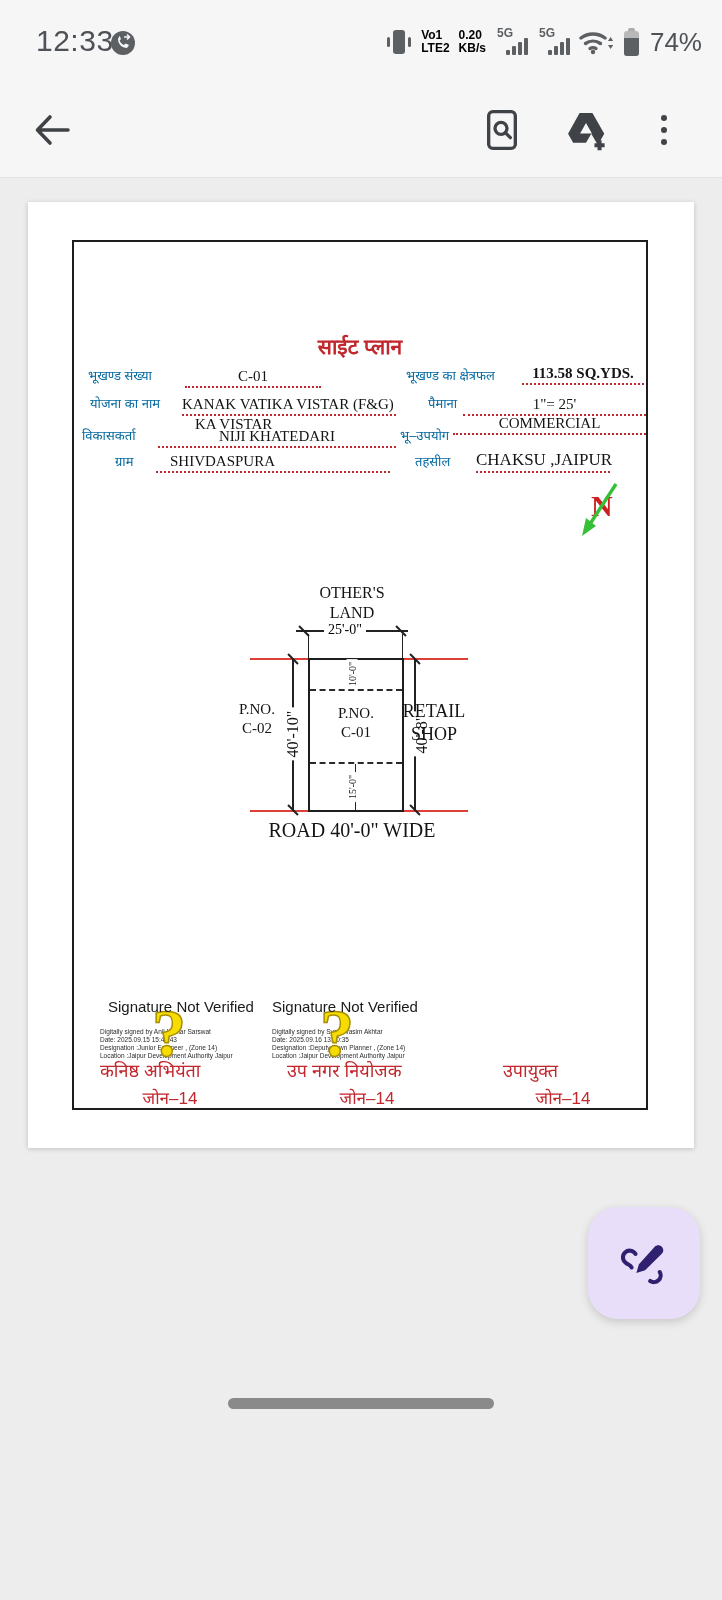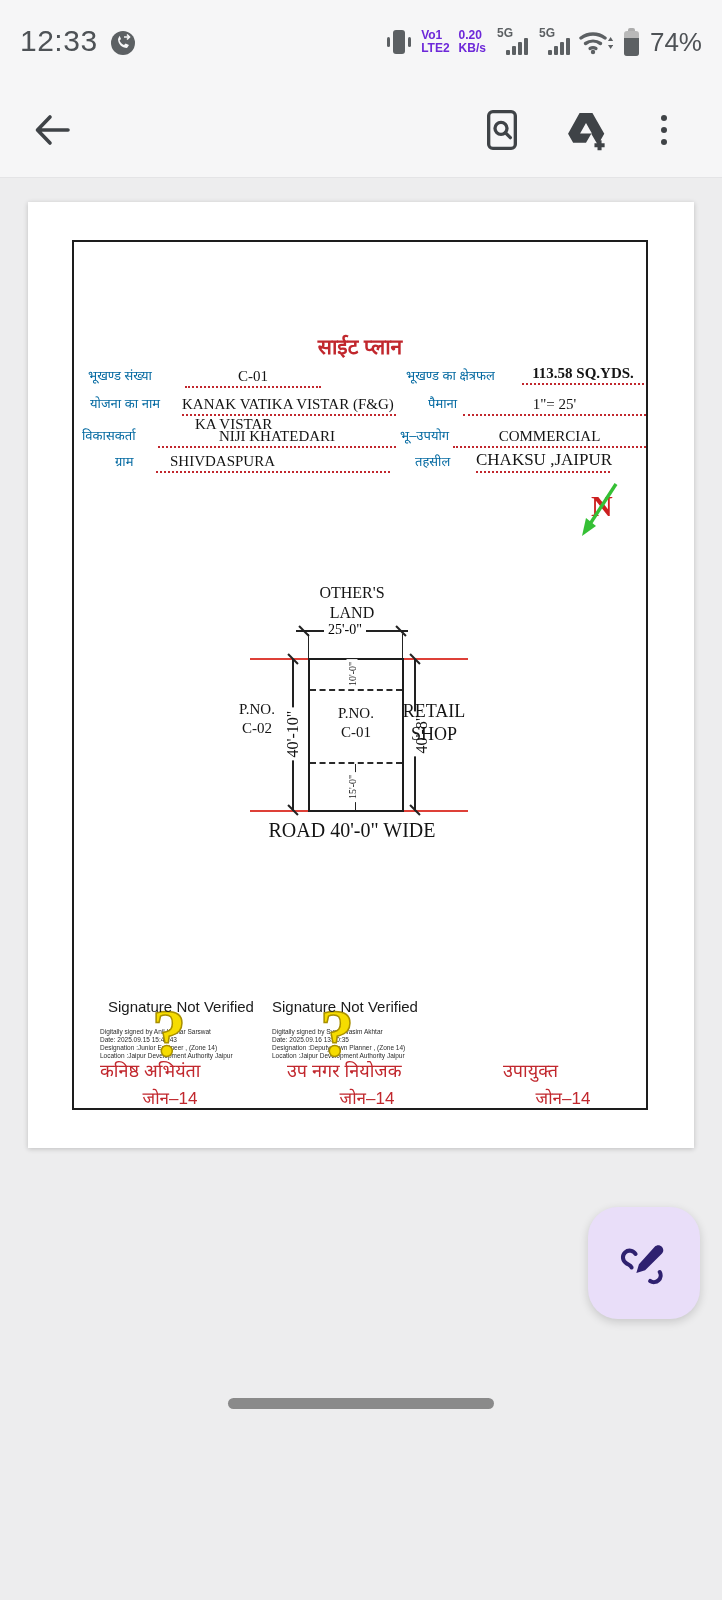--- a/index.html
+++ b/index.html
@@ -1,24 +1,24 @@
 <!DOCTYPE html>
 <html><head>
 <meta charset="utf-8">
 <style>
   * { margin:0; padding:0; box-sizing:border-box; }
   body { font-family:"Liberation Sans", sans-serif; background:#ddd; }
   .screen { position:relative; width:722px; height:1600px; background:#ededee; overflow:hidden; margin:0 auto; }
 
   
   .statusbar { position:absolute; left:0; top:0; width:722px; height:80px; background:#f6f6f7; }
-  .sb-time { position:absolute; left:20px; top:24px; font-size:30px; color:#4e5256; letter-spacing:0.5px; }
+  .sb-time { position:absolute; left:36px; top:24px; font-size:30px; color:#4e5256; letter-spacing:0.5px; }
   .sb-clock { position:absolute; left:110px; top:30px; width:26px; height:26px; }
   .sb-right { position:absolute; right:20px; top:22px; height:40px; display:flex; align-items:center; gap:9px; color:#5c6063; }
-  .sb-stack { font-size:12px; font-weight:700; line-height:13px; color:#6d28d9; text-align:left; }
+  .sb-stack { font-size:12px; font-weight:700; line-height:13px; color:#000000; text-align:left; }
   .sig { position:relative; width:33px; height:32px; }
   .sig .g5 { position:absolute; left:2px; top:0; font-size:12px; font-weight:700; }
   .bars { position:absolute; right:0; bottom:3px; display:flex; align-items:flex-end; gap:2px; }
   .bar { width:4px; background:#5c6063; border-radius:1px; }
   .batt { position:relative; width:15px; height:28px; margin-left:2px; }
   .batt-cap { position:absolute; left:4px; top:0; width:7px; height:4px; background:#adadad; border-radius:2px 2px 0 0; }
   .batt-body { position:absolute; left:0; top:3px; width:15px; height:25px; border-radius:3px; background:#b9b9b9; overflow:hidden; }
   .batt-fill { position:absolute; left:0; bottom:0; width:15px; height:74%; background:#5c6063; }
   .sb-pct { font-size:26px; color:#4e5256; margin-left:2px; }
 
@@ -164,21 +164,21 @@
 
       <div class="flabel" style="left:62px; top:192px;">योजना का नाम</div>
       <div class="fval" style="left:154px; top:194px; width:214px; text-align:left;">KANAK VATIKA VISTAR (F&amp;G)</div>
       <div class="fval noline" style="left:167px; top:214px;">KA VISTAR</div>
       <div class="flabel" style="left:400px; top:192px;">पैमाना</div>
       <div class="fval" style="left:435px; top:194px; width:183px;">1"= 25'</div>
 
       <div class="flabel" style="left:54px; top:224px;">विकासकर्ता</div>
       <div class="fval" style="left:130px; top:226px; width:238px;">NIJI KHATEDARI</div>
       <div class="flabel" style="left:372px; top:224px;">भू–उपयोग</div>
-      <div class="fval" style="left:425px; top:226px; width:193px;">COMMERCIAL</div>
+      <div class="fval" style="left:425px; top:213px; width:193px;">COMMERCIAL</div>
 
       <div class="flabel" style="left:87px; top:250px;">ग्राम</div>
       <div class="fval" style="left:128px; top:251px; width:234px; text-align:left; padding-left:14px;">SHIVDASPURA</div>
       <div class="flabel" style="left:387px; top:250px;">तहसील</div>
       <div class="fval" style="left:448px; top:248px; width:134px; font-size:17px;">CHAKSU ,JAIPUR</div>
 
       <svg class="abs" style="left:548px; top:276px;" width="48" height="60" viewBox="0 0 48 60">
         <text x="15" y="38" font-family="Liberation Serif, serif" font-weight="700" font-size="30" fill="#cc1f1f">N</text>
         <path d="M40 6 L14 46" stroke="#35c035" stroke-width="3.4" fill="none"></path>
         <path d="M6 58 L20 48 L10 40 Z" fill="#35c035"></path>

